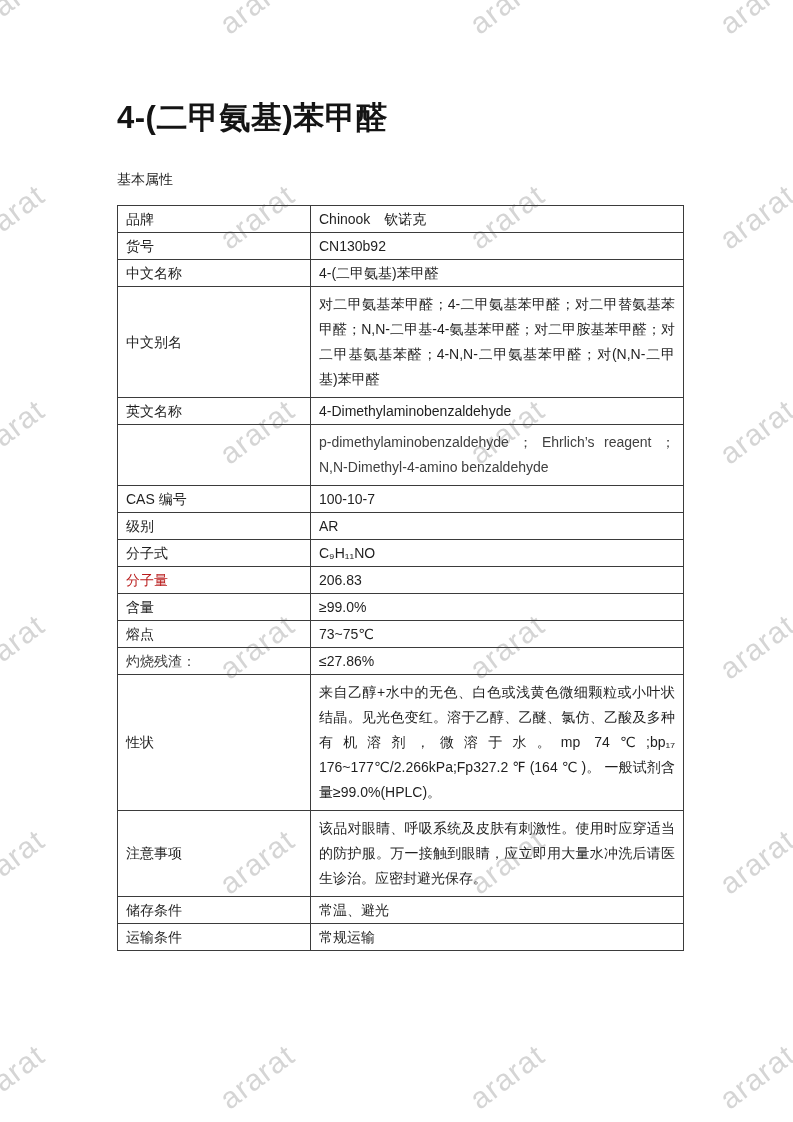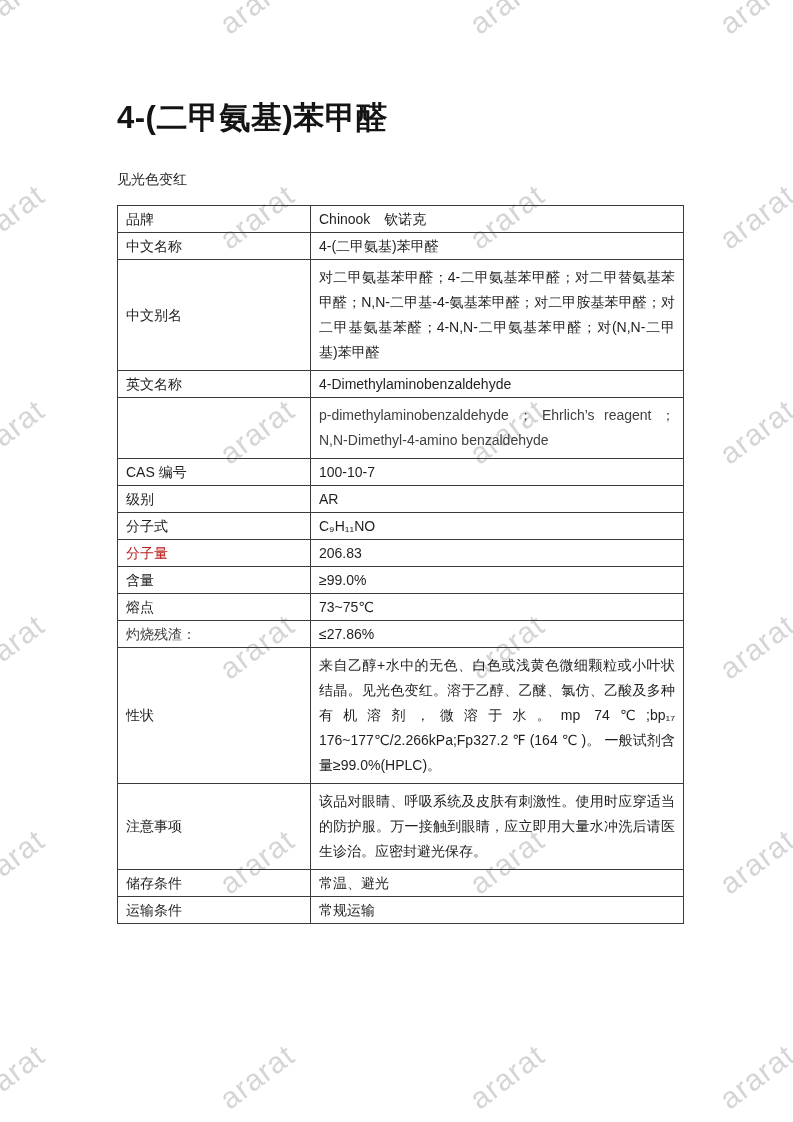--- a/index.html
+++ b/index.html
@@ -58,30 +58,34 @@
     <span class="watermark" style="left: 465px; top: 845px; color: rgb(213, 213, 213);">ararat</span>
     <span class="watermark" style="left: 715px; top: 845px; color: rgb(213, 213, 213);">ararat</span>
     <span class="watermark" style="left: -35px; top: 1060px; color: rgb(213, 213, 213);">ararat</span>
     <span class="watermark" style="left: 215px; top: 1060px; color: rgb(213, 213, 213);">ararat</span>
     <span class="watermark" style="left: 465px; top: 1060px; color: rgb(213, 213, 213);">ararat</span>
     <span class="watermark" style="left: 715px; top: 1060px; color: rgb(213, 213, 213);">ararat</span>
   </div>
 
 <div class="content">
   <h1 class="title">4-(二甲氨基)苯甲醛</h1>
-  <div class="section-heading">见光色变红</div>
+  <div class="section-heading">基本属性</div>
   <table class="props">
     <colgroup>
         <col style="width:193px">
         <col style="width:373px">
       </colgroup>
     <tbody id="props-body">
         <tr>
           <td class="label" style="border-color: rgb(59, 59, 59); color: rgb(31, 31, 31);">品牌</td>
           <td class="value" style="border-color: rgb(59, 59, 59); color: rgb(31, 31, 31);">Chinook　钦诺克</td>
+        </tr>
+        <tr>
+          <td class="label" style="border-color: rgb(59, 59, 59); color: rgb(31, 31, 31);">货号</td>
+          <td class="value" style="border-color: rgb(59, 59, 59); color: rgb(31, 31, 31);">CN130b92</td>
         </tr>
         <tr>
           <td class="label" style="border-color: rgb(59, 59, 59); color: rgb(31, 31, 31);">中文名称</td>
           <td class="value" style="border-color: rgb(59, 59, 59); color: rgb(31, 31, 31);">4-(二甲氨基)苯甲醛</td>
         </tr>
         <tr>
           <td class="label" style="border-color: rgb(59, 59, 59); color: rgb(31, 31, 31);">中文别名</td>
           <td class="value justify" style="border-color: rgb(59, 59, 59); color: rgb(31, 31, 31);">对二甲氨基苯甲醛；4-二甲氨基苯甲醛；对二甲替氨基苯甲醛；N,N-二甲基-4-氨基苯甲醛；对二甲胺基苯甲醛；对二甲基氨基苯醛；4-N,N-二甲氨基苯甲醛；对(N,N-二甲基)苯甲醛</td>
         </tr>
         <tr>

